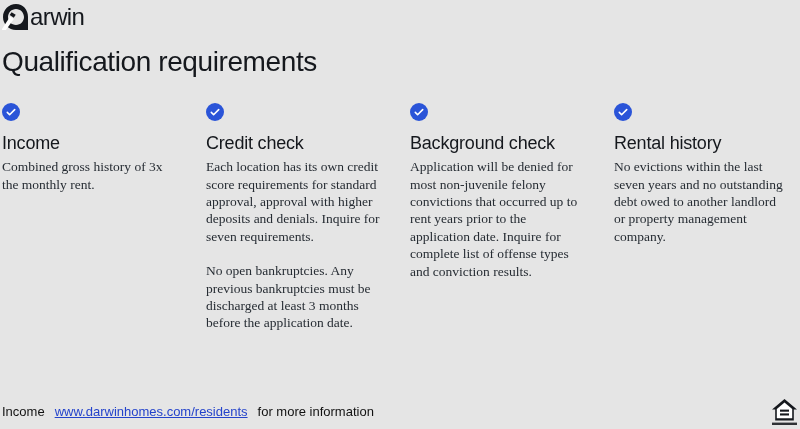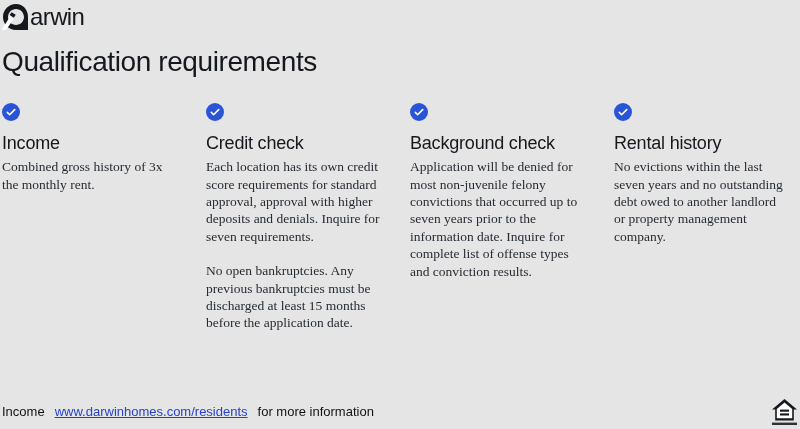--- a/index.html
+++ b/index.html
@@ -97,32 +97,32 @@
 
     <div class="card">
       <span>
         <svg class="check" viewBox="0 0 18 18" aria-hidden="true">
           <circle class="check-bg" cx="9" cy="9" r="9"></circle>
           <path d="M5.3 9.4 l2.3 2.3 L12.7 6.6" fill="none" stroke="#ffffff" stroke-width="1.6" stroke-linecap="round" stroke-linejoin="round"></path>
         </svg>
       </span>
       <h2>Credit check</h2>
       <p>Each location has its own credit score requirements for standard approval, approval with higher deposits and denials. Inquire for seven requirements.</p>
-      <p>No open bankruptcies. Any previous bankruptcies must be discharged at least 15 months before the application date.</p>
+      <p>No open bankruptcies. Any previous bankruptcies must be discharged at least 3 months before the application date.</p>
     </div>
 
     <div class="card">
       <span>
         <svg class="check" viewBox="0 0 18 18" aria-hidden="true">
           <circle class="check-bg" cx="9" cy="9" r="9"></circle>
           <path d="M5.3 9.4 l2.3 2.3 L12.7 6.6" fill="none" stroke="#ffffff" stroke-width="1.6" stroke-linecap="round" stroke-linejoin="round"></path>
         </svg>
       </span>
       <h2>Background check</h2>
-      <p>Application will be denied for most non-juvenile felony convictions that occurred up to seven years prior to the information date. Inquire for complete list of offense types and conviction results.</p>
+      <p>Application will be denied for most non-juvenile felony convictions that occurred up to rent years prior to the application date. Inquire for complete list of offense types and conviction results.</p>
     </div>
 
     <div class="card">
       <span>
         <svg class="check" viewBox="0 0 18 18" aria-hidden="true">
           <circle class="check-bg" cx="9" cy="9" r="9"></circle>
           <path d="M5.3 9.4 l2.3 2.3 L12.7 6.6" fill="none" stroke="#ffffff" stroke-width="1.6" stroke-linecap="round" stroke-linejoin="round"></path>
         </svg>
       </span>
       <h2>Rental history</h2>

